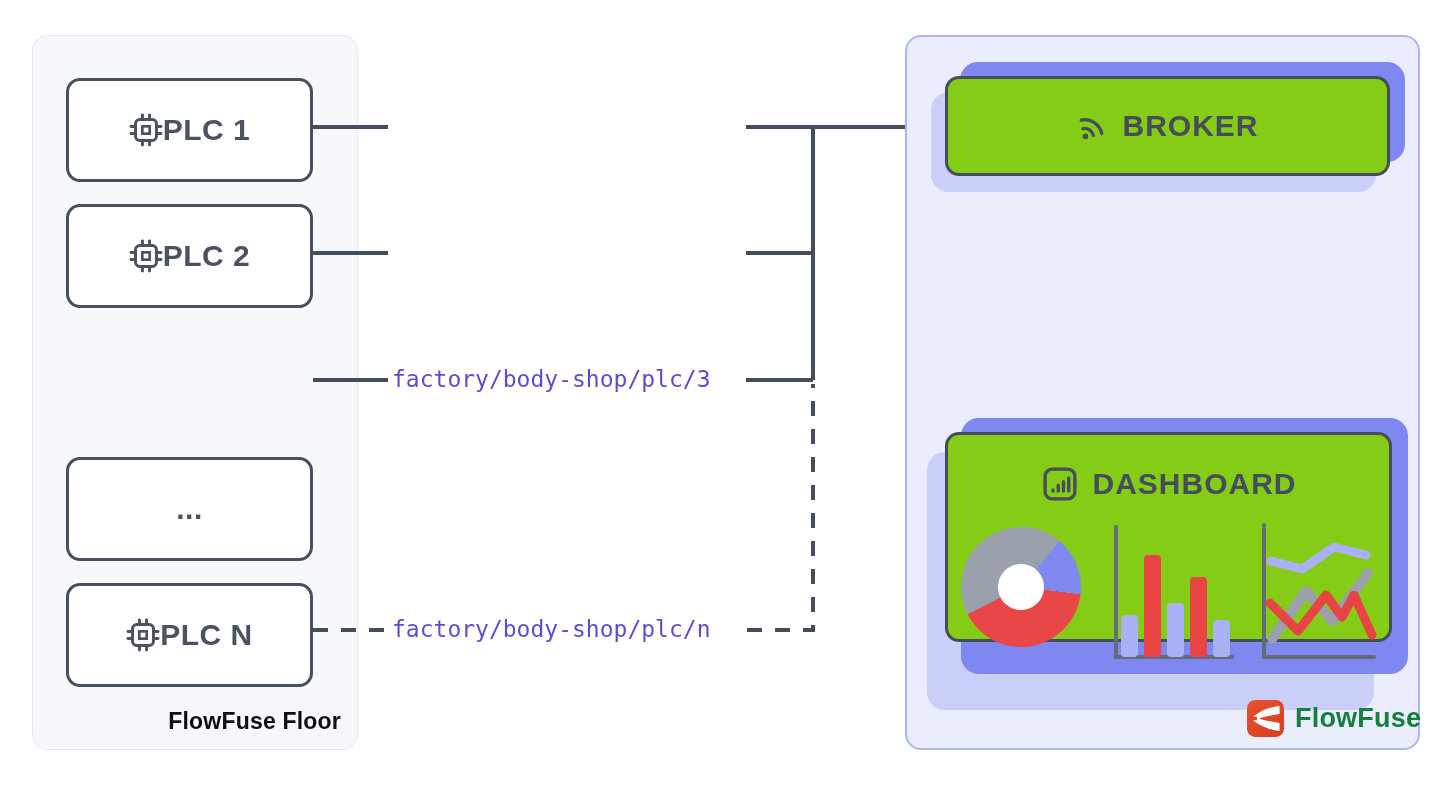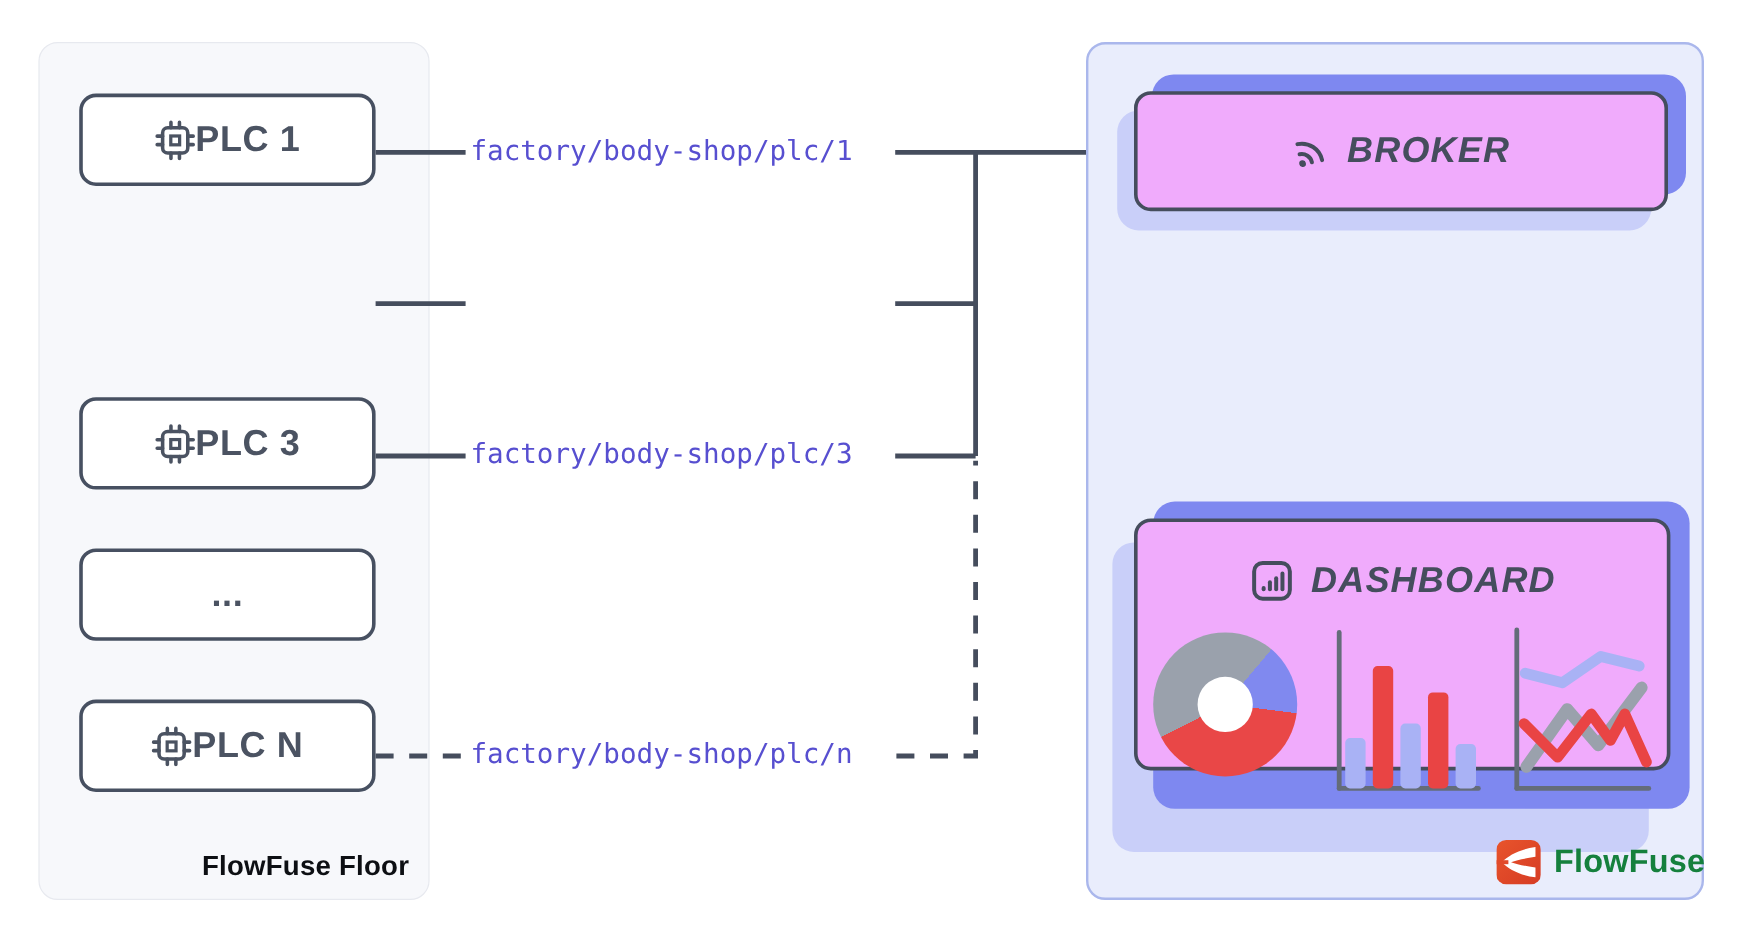--- a/index.html
+++ b/index.html
@@ -10,40 +10,39 @@
   
   .panel{position:absolute;border-radius:16px;box-sizing:border-box;}
   #factory-panel{left:32px;top:35px;width:326px;height:715px;background:#f7f8fb;border:1.5px solid #e7e9ef;}
   #cloud-panel{left:905px;top:35px;width:515px;height:715px;background:#e9edfc;border:2px solid #aab7ec;}
   .panel-caption{
     position:absolute;left:0;right:16px;top:672px;text-align:right;
     font-size:23px;font-weight:bold;color:#0d0f13;letter-spacing:.2px;
   }
   
   .device-box{
-    position:absolute;left:66px;width:247px;height:77px;background:#ffffff;
+    position:absolute;left:66px;width:247px;height:104px;background:#ffffff;
     border:3.5px solid #475061;border-radius:14px;box-sizing:border-box;
     display:flex;align-items:center;justify-content:center;
   }
   .device-label{font-size:30px;font-weight:bold;color:#4b5362;letter-spacing:.5px;}
   
   .topic{
     position:absolute;font-family:"DejaVu Sans Mono", monospace;
     font-size:23px;color:#574fd0;white-space:nowrap;
   }
   
   #connector-layer{position:absolute;left:0;top:0;width:1452px;height:786px;pointer-events:none;}
   
   .shadow-rect{position:absolute;border-radius:18px;}
   .shadow-dark{background:#7e88f0;}
   .shadow-light{background:#c9cff9;}
   .card{
-    position:absolute;background:#f0abfc;border:3.5px solid #454d5d;border-radius:14px;
+    position:absolute;background:#84cc16;border:3.5px solid #454d5d;border-radius:14px;
     box-sizing:border-box;
-    font-style:italic;
   }
   #broker-box{left:945px;top:76px;width:445px;height:100px;display:flex;align-items:center;justify-content:center;gap:14px;}
   .card-title{font-size:30px;font-weight:bold;color:#454d5d;letter-spacing:1px;}
   #dashboard-box{left:945px;top:432px;width:447px;height:210px;}
   #dashboard-heading{position:absolute;left:0;right:0;top:30px;display:flex;align-items:center;justify-content:center;gap:14px;}
   
   #donut-chart{
     position:absolute;left:13px;top:92px;width:120px;height:120px;border-radius:50%;
     background:conic-gradient(from 0deg,#9aa1ac 0deg 40deg,#8089ef 40deg 97deg,#e94747 97deg 243deg,#9aa1ac 243deg 360deg);
   }
@@ -66,31 +65,31 @@
     <svg width="34" height="34" viewBox="0 0 24 24">
       <g fill="none" stroke="#4b5362" stroke-width="2.1">
         <rect x="4.6" y="4.6" width="14.8" height="14.8" rx="3"></rect>
         <rect x="9.4" y="9.4" width="5.2" height="5.2" stroke-width="1.9"></rect>
         <path d="M9.5 1.4v3.2M14.5 1.4v3.2M9.5 19.4v3.2M14.5 19.4v3.2M1.4 9.5h3.2M1.4 14.5h3.2M19.4 9.5h3.2M19.4 14.5h3.2" stroke-linecap="round"></path>
       </g>
     </svg>
     <span class="device-label">PLC 1</span>
   </div>
 
-
-  <div class="device-box" style="top:331px">
+  <div class="device-box" style="top:204px">
     <svg width="34" height="34" viewBox="0 0 24 24">
       <g fill="none" stroke="#4b5362" stroke-width="2.1">
         <rect x="4.6" y="4.6" width="14.8" height="14.8" rx="3"></rect>
         <rect x="9.4" y="9.4" width="5.2" height="5.2" stroke-width="1.9"></rect>
         <path d="M9.5 1.4v3.2M14.5 1.4v3.2M9.5 19.4v3.2M14.5 19.4v3.2M1.4 9.5h3.2M1.4 14.5h3.2M19.4 9.5h3.2M19.4 14.5h3.2" stroke-linecap="round"></path>
       </g>
     </svg>
-    <span class="device-label">PLC 3</span>
-  </div>
+    <span class="device-label">PLC 2</span>
+  </div>
+
 
   <div class="device-box" style="top:457px">
     <span class="device-label">...</span>
   </div>
 
   <div class="device-box" style="top:583px">
     <svg width="34" height="34" viewBox="0 0 24 24">
       <g fill="none" stroke="#4b5362" stroke-width="2.1">
         <rect x="4.6" y="4.6" width="14.8" height="14.8" rx="3"></rect>
         <rect x="9.4" y="9.4" width="5.2" height="5.2" stroke-width="1.9"></rect>
@@ -118,21 +117,20 @@
       <path d="M747 630 H813 V384" stroke-dasharray="15 13"></path>
 
       <path d="M1167 176 V264"></path>
       <path d="M1167 327 V408"></path>
     </g>
 
     <polygon points="945,127 919,115 919,139" fill="#454d5d"></polygon>
     <polygon points="1167,430 1155,404 1179,404" fill="#454d5d"></polygon>
   </svg>
 
-  <div class="topic" style="left:392px;top:113px">factory/body-shop/plc/1</div>
   <div class="topic" style="left:392px;top:366px">factory/body-shop/plc/3</div>
   <div class="topic" style="left:392px;top:616px">factory/body-shop/plc/n</div>
   <div class="topic" style="left:1006px;top:283px">factory/body-shop/plc/#</div>
 
   <div id="cloud-panel" class="panel"></div>
 
   <div class="shadow-rect shadow-light" style="left:931px;top:92px;width:445px;height:100px"></div>
   <div class="shadow-rect shadow-dark" style="left:960px;top:62px;width:445px;height:100px"></div>
   <div id="broker-box" class="card">
     <svg width="32" height="32" viewBox="0 0 24 24">

